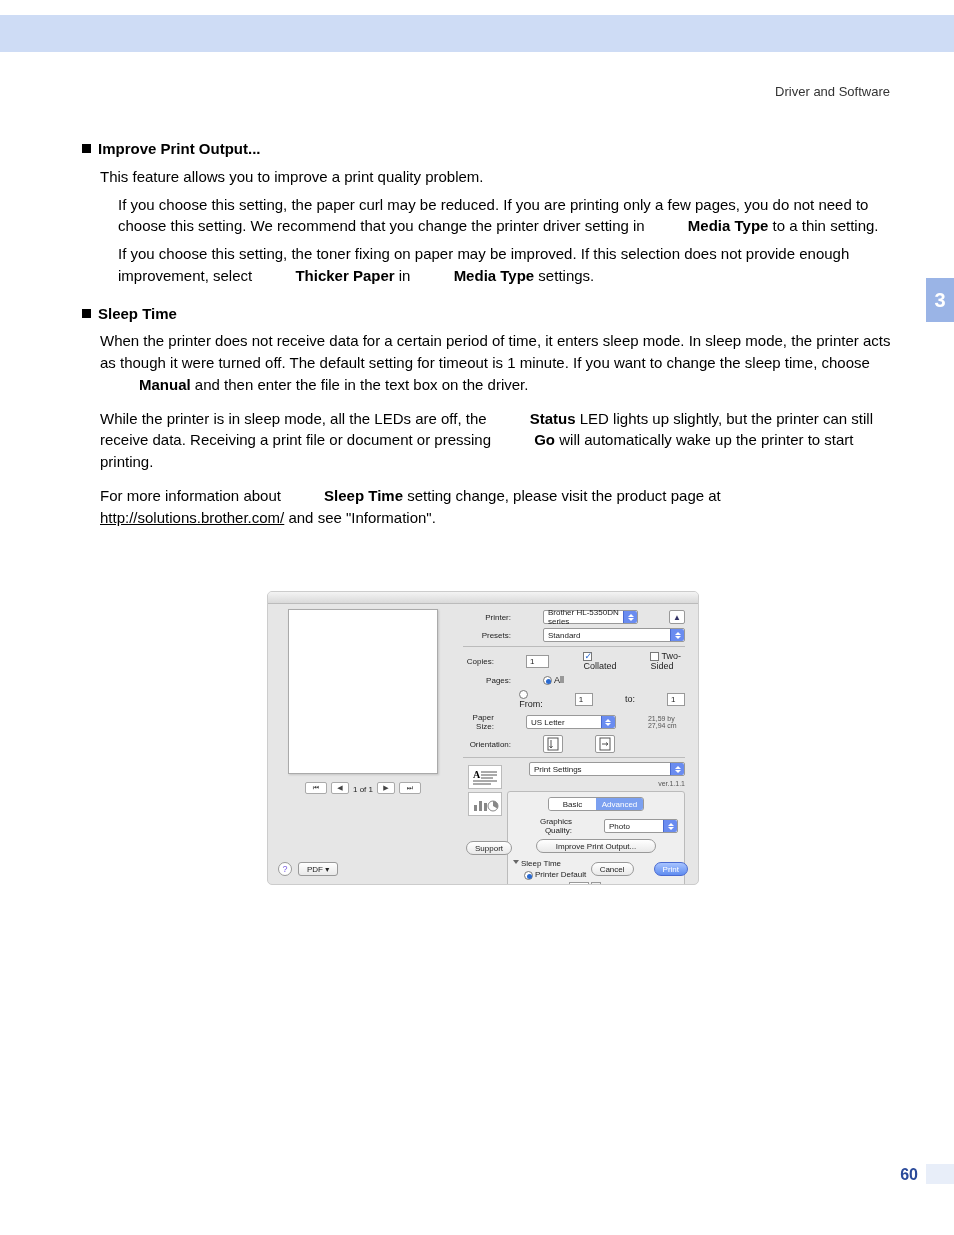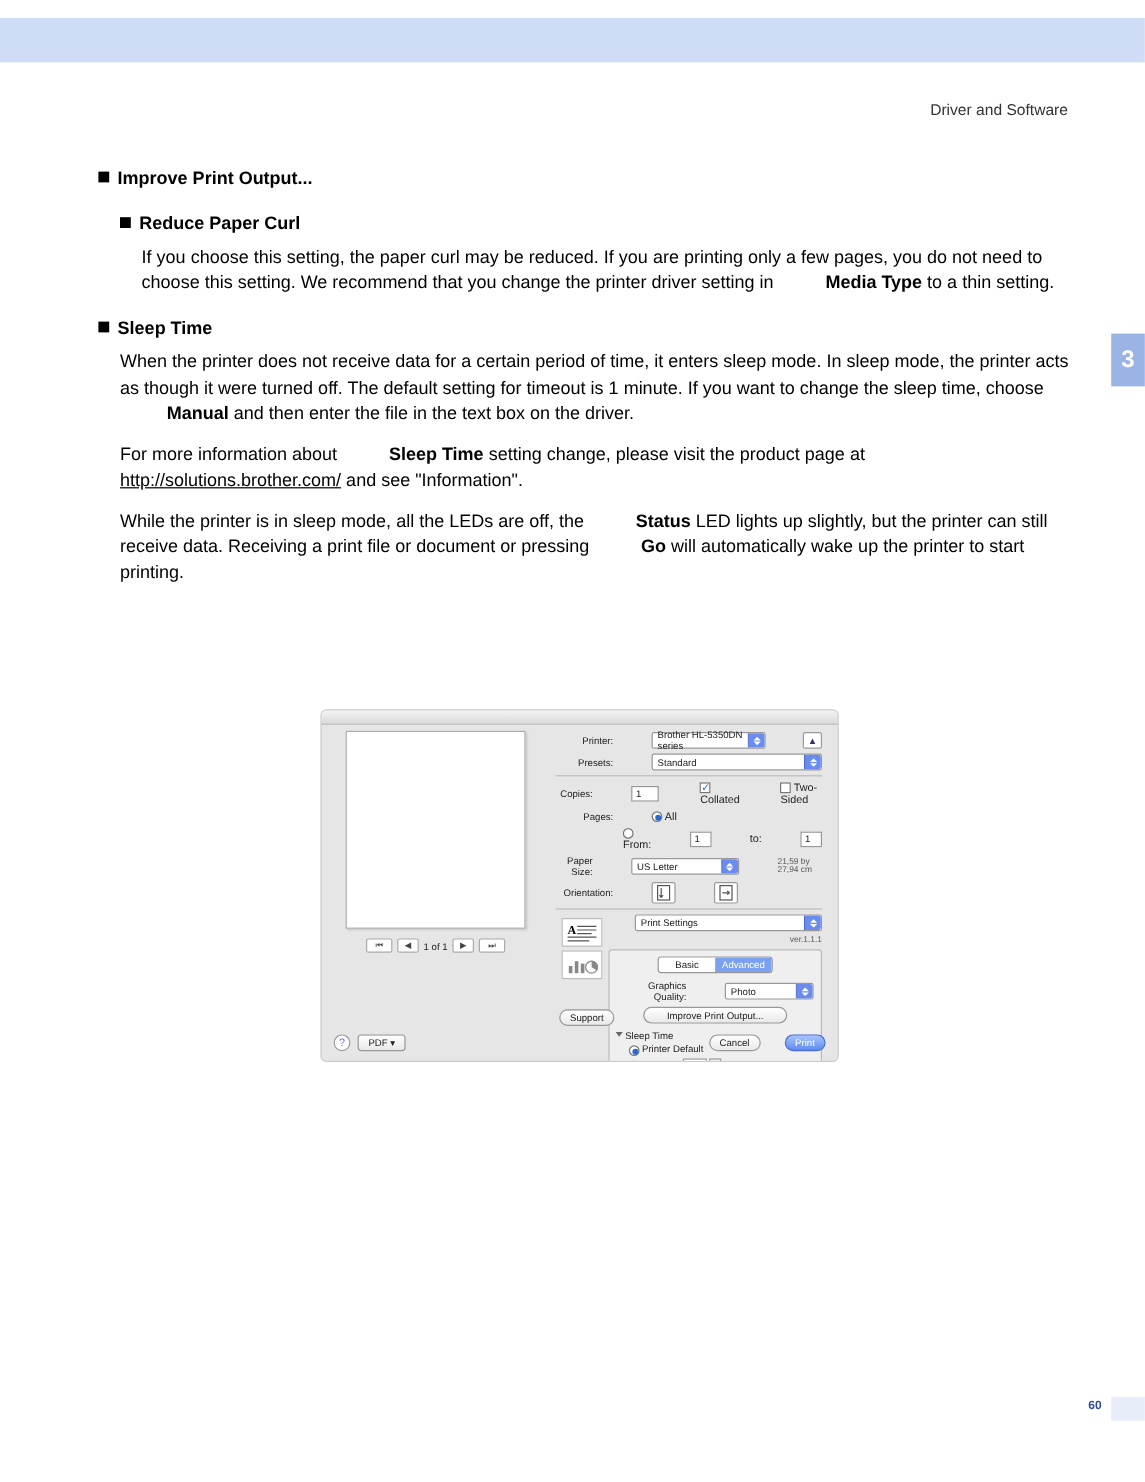--- a/index.html
+++ b/index.html
@@ -14,21 +14,21 @@
   .bullet2 { margin-left: 18px; margin-top: 16px; }
   .bullet2 .hdr { font-weight: bold; }
   .bullet2 .hdr .sq { display:inline-block; width:9px; height:9px; background:#000; margin-right:7px; position:relative; top:-1px;}
   .body2 { margin-left: 36px; margin-top: 6px; }
   .para-gap { margin-top: 12px; }
   .link { text-decoration: underline; color: #000; }
   .bold { font-weight: bold; padding-left: 39px; }
 
   .chapter-tab { position: absolute; right:0; top:278px; width:28px; height:44px; background:#9ab4e6; color:#fff; font-size:20px; font-weight:bold; display:flex; align-items:center; justify-content:center;}
   .page-num-box { position:absolute; right:0; top:1164px; width:28px; height:20px; background:#e8eef9; }
-  .page-num { position:absolute; right:36px; top:1166px; font-size:10px; font-weight:bold; color:#2a4a9a; }
+  .page-num { position:absolute; right:36px; top:1166px; font-size:16px; font-weight:bold; color:#2a4a9a; }
 
   .dialog-wrap { position:absolute; left:267px; top:591px; width:432px; height:294px; background:#e6e6e6; border:1px solid #ccc; border-radius:5px; font-family: "Lucida Grande", Arial, sans-serif; font-size:9px; color:#222; overflow:hidden;}
   .dlg-bar { height:12px; background: linear-gradient(#f4f4f4,#d9d9d9); border-bottom:1px solid #bbb;}
   .dlg-body { position:relative; height:calc(100% - 12px); }
 
   .preview-pane { position:absolute; left:10px; top:5px; width:170px; height:240px; }
   .preview-sheet { width:150px; height:165px; background:#fff; border:1px solid #aaa; margin:0 auto; box-shadow:1px 1px 2px rgba(0,0,0,0.15);}
   .pager { display:flex; align-items:flex-end; justify-content:center; gap:4px; margin-top:8px; font-size:8px;}
   .pager .navbtn { width:18px; height:12px; background:#fff; border:1px solid #aaa; border-radius:2px; display:flex; align-items:center; justify-content:center; font-size:7px; color:#444;}
   .pager .dbl { width:22px;}
@@ -77,40 +77,41 @@
 <div class="topband"></div>
 <div class="header-text">Driver and Software</div>
 
 <div class="chapter-tab">3</div>
 
 <div class="content">
 
   <div class="bullet1">
     <div class="hdr"><span class="sq"></span><span>Improve Print Output...</span></div>
   </div>
-
-  <div class="bullet2">
-    <div class="hdr"><span class="sq"></span><span>Reduce Paper Curl</span></div>
-  </div>
+  <div class="body1">This feature allows you to improve a print quality problem.</div>
+
   <div class="body2">
     <span>If you choose this setting, the paper curl may be reduced. If you are printing only a few pages, you do not need to choose this setting. We recommend that you change the printer driver setting in </span><span class="bold">Media Type</span><span> to a thin setting.</span>
   </div>
 
+  <div class="body2">
+    <span>If you choose this setting, the toner fixing on paper may be improved. If this selection does not provide enough improvement, select </span><span class="bold">Thicker Paper</span><span> in </span><span class="bold">Media Type</span><span> settings.</span>
+  </div>
 
   <div class="bullet1" style="margin-top:16px;">
     <div class="hdr"><span class="sq"></span><span>Sleep Time</span></div>
   </div>
   <div class="body1">
     <span>When the printer does not receive data for a certain period of time, it enters sleep mode. In sleep mode, the printer acts as though it were turned off. The default setting for timeout is 1 minute. If you want to change the sleep time, choose </span><span class="bold">Manual</span><span> and then enter the file in the text box on the driver.</span>
   </div>
   <div class="body1 para-gap">
+    <span>While the printer is in sleep mode, all the LEDs are off, the </span><span class="bold">Status</span><span> LED lights up slightly, but the printer can still receive data. Receiving a print file or document or pressing </span><span class="bold">Go</span><span> will automatically wake up the printer to start printing.</span>
+  </div>
+  <div class="body1 para-gap">
     <span>For more information about </span><span class="bold">Sleep Time</span><span> setting change, please visit the product page at </span><span class="link">http://solutions.brother.com/</span><span> and see "Information".</span>
-  </div>
-  <div class="body1 para-gap">
-    <span>While the printer is in sleep mode, all the LEDs are off, the </span><span class="bold">Status</span><span> LED lights up slightly, but the printer can still receive data. Receiving a print file or document or pressing </span><span class="bold">Go</span><span> will automatically wake up the printer to start printing.</span>
   </div>
 
 </div>
 
 <div class="dialog-wrap">
   <div class="dlg-bar"></div>
   <div class="dlg-body">
 
     <div class="preview-pane">
       <div class="preview-sheet"></div>

